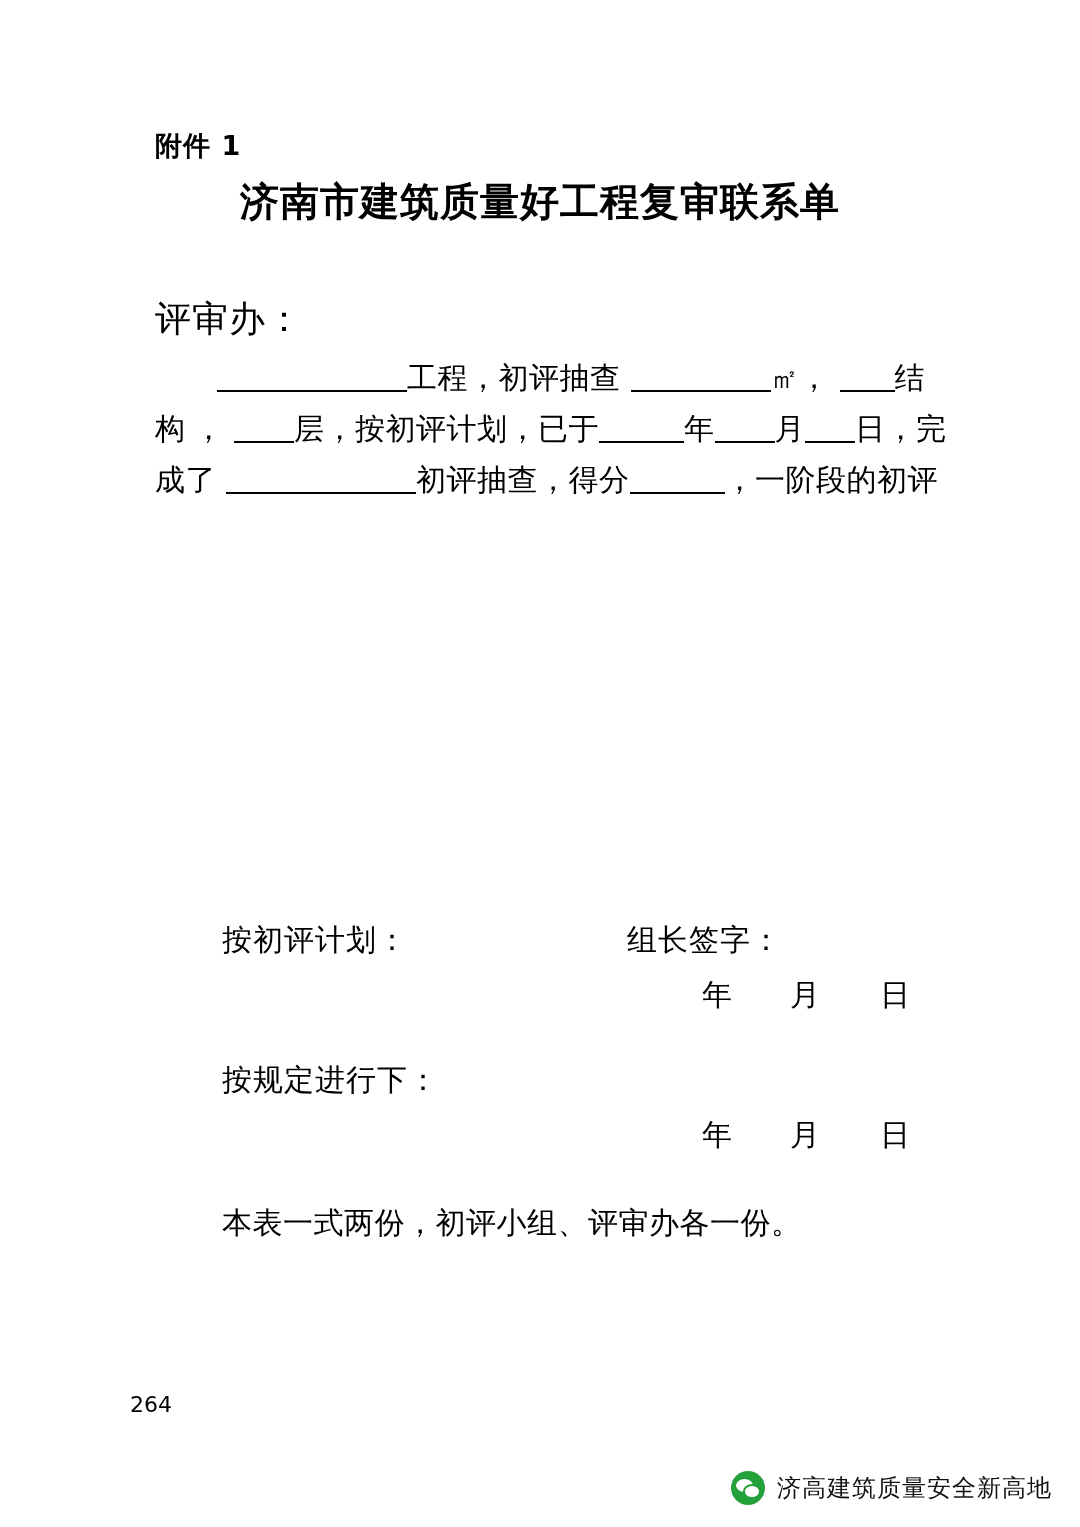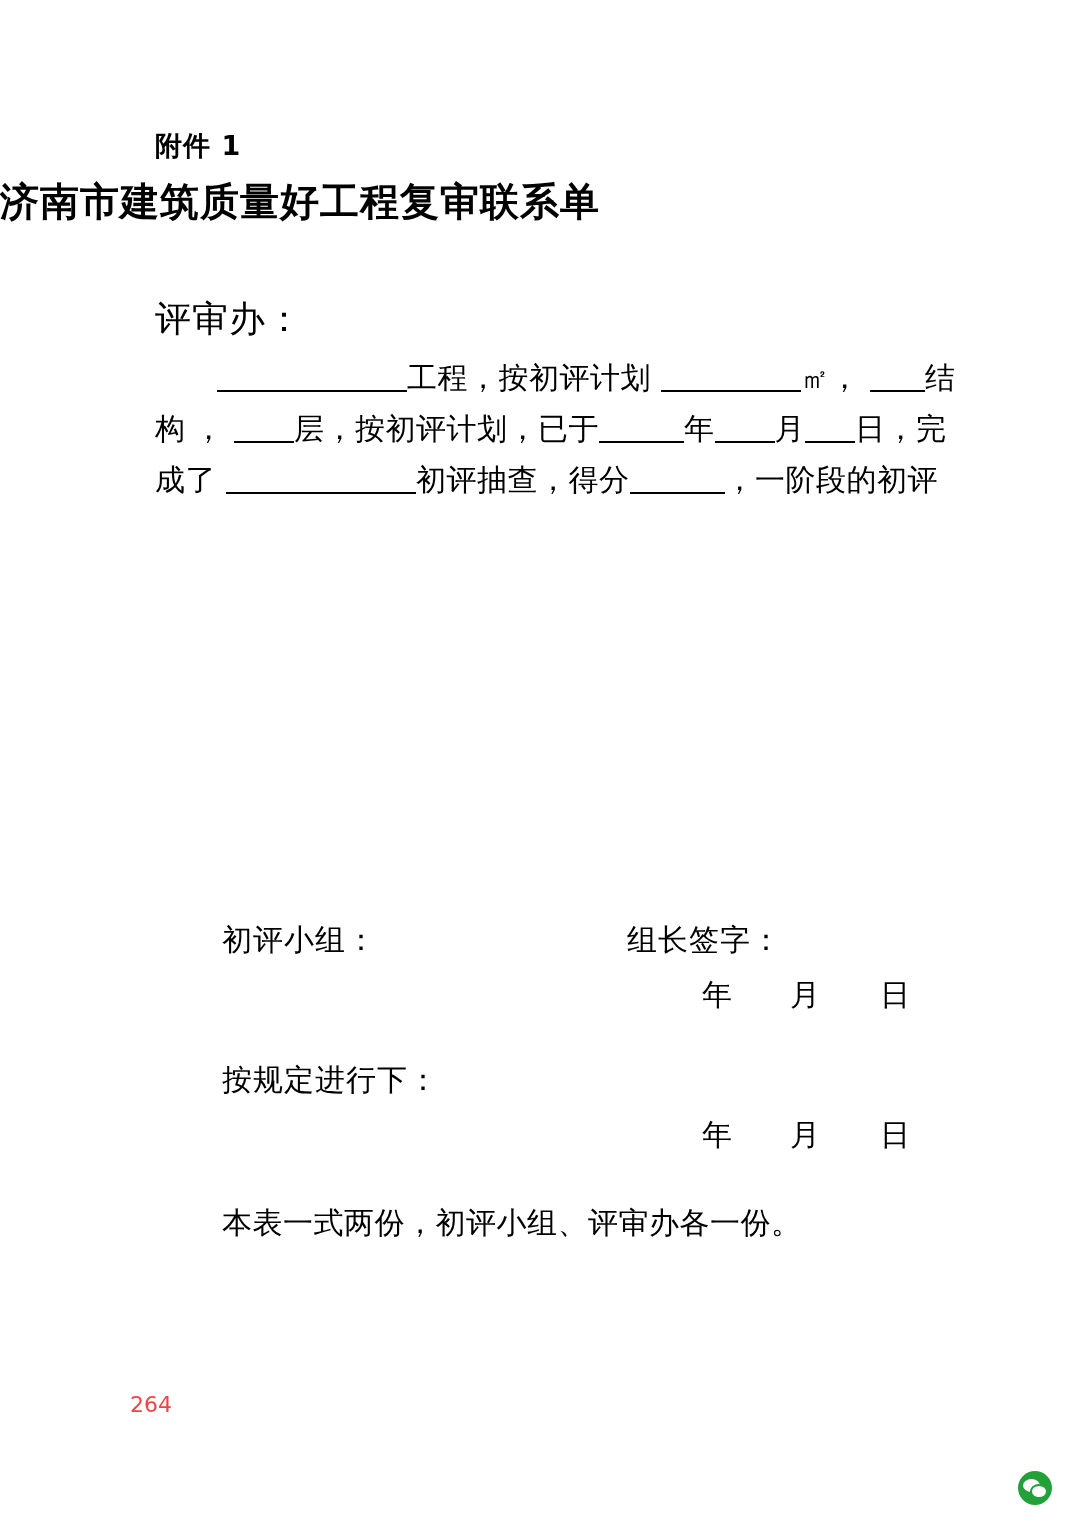--- a/index.html
+++ b/index.html
@@ -28,21 +28,21 @@
     font-size: 27px;
     font-weight: 700;
     letter-spacing: 1px;
   }
 
   .doc-title {
     position: absolute;
     left: 0;
     right: 0;
     top: 175px;
-    text-align: left;
+    text-align: center;
     font-family: "DejaVu Sans", "Liberation Sans", sans-serif;
     font-size: 39px;
     font-weight: 700;
     letter-spacing: 1px;
   }
 
   .salutation {
     position: absolute;
     left: 155px;
     top: 295px;
@@ -123,21 +123,21 @@
     font-size: 30px;
     letter-spacing: 0.5px;
     margin-top: 15px;
   }
 
   .page-number {
     position: absolute;
     left: 130px;
     top: 1392px;
     font-size: 22px;
-    color: #ef4444;
+    color: #000000;
     font-family: "DejaVu Sans", "Liberation Sans", sans-serif;
   }
 
   .footer-brand {
     position: absolute;
     right: 28px;
     bottom: 22px;
     display: flex;
     align-items: center;
     gap: 12px;
@@ -183,33 +183,33 @@
 <div class="page">
 
   <div class="attachment-label">附件 1</div>
 
   <div class="doc-title">济南市建筑质量好工程复审联系单</div>
 
   <div class="salutation">评审办：</div>
 
   <div class="body-block">
     <span class="line">
-      <span class="indent"></span><span class="blank b-190"></span><span>工程，按初评计划</span><span class="gap-sm"></span><span class="blank b-140"></span><span class="sup-m">㎡</span><span>，</span><span class="gap-sm"></span><span class="blank b-55"></span><span>结</span>
+      <span class="indent"></span><span class="blank b-190"></span><span>工程，初评抽查</span><span class="gap-sm"></span><span class="blank b-140"></span><span class="sup-m">㎡</span><span>，</span><span class="gap-sm"></span><span class="blank b-55"></span><span>结</span>
     </span>
     <span class="line">
       <span>构 ，</span><span class="gap-sm"></span><span class="blank b-60"></span><span>层，按初评计划，已于</span><span class="blank b-85"></span><span>年</span><span class="blank b-60"></span><span>月</span><span class="blank b-50"></span><span>日，完</span>
     </span>
     <span class="line">
       <span>成了</span><span class="gap-sm"></span><span class="blank b-190"></span><span>初评抽查，得分</span><span class="blank b-95"></span><span>，一阶段的初评</span>
     </span>
   </div>
 
   <div class="sign-block">
     <div class="sign-row">
-      <span class="sign-left">初评小组：</span>
+      <span class="sign-left">按初评计划：</span>
       <span class="sign-right">组长签字：</span>
     </div>
     <div class="date-row">
       <span class="date-y">年</span>
       <span class="date-m">月</span>
       <span class="date-d">日</span>
     </div>
     <div class="spacer-30"></div>
     <div class="sign-row">
       <span class="sign-left">按规定进行下：</span>
@@ -220,15 +220,16 @@
       <span class="date-d">日</span>
     </div>
   </div>
 
   <div class="note">本表一式两份，初评小组、评审办各一份。</div>
 
   <div class="page-number">264</div>
 
   <div class="footer-brand">
     <span class="wechat-badge"></span>
+    <span class="footer-text">济高建筑质量安全新高地</span>
   </div>
 
 </div>
 
 </body></html>

